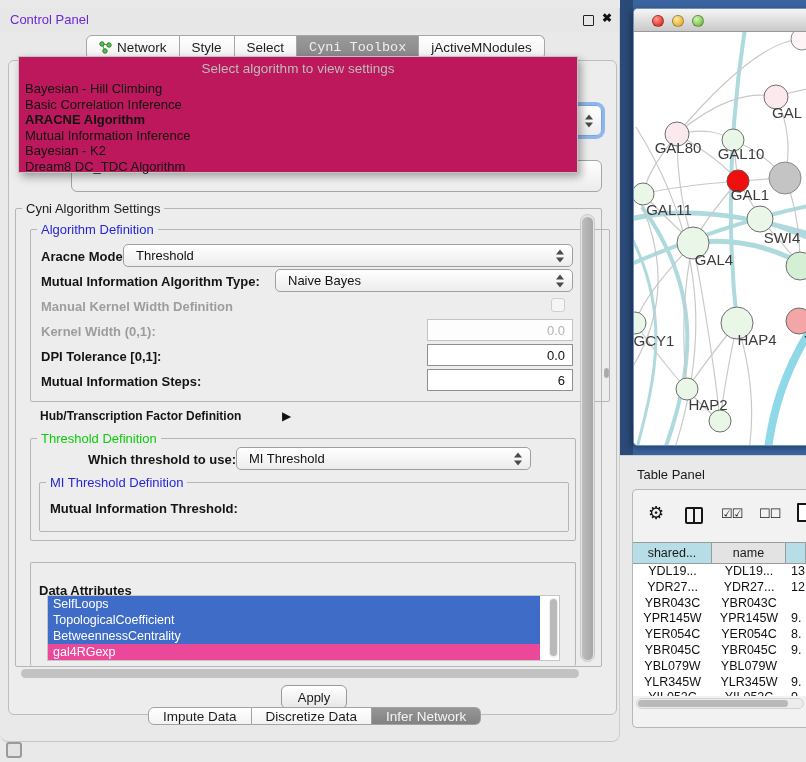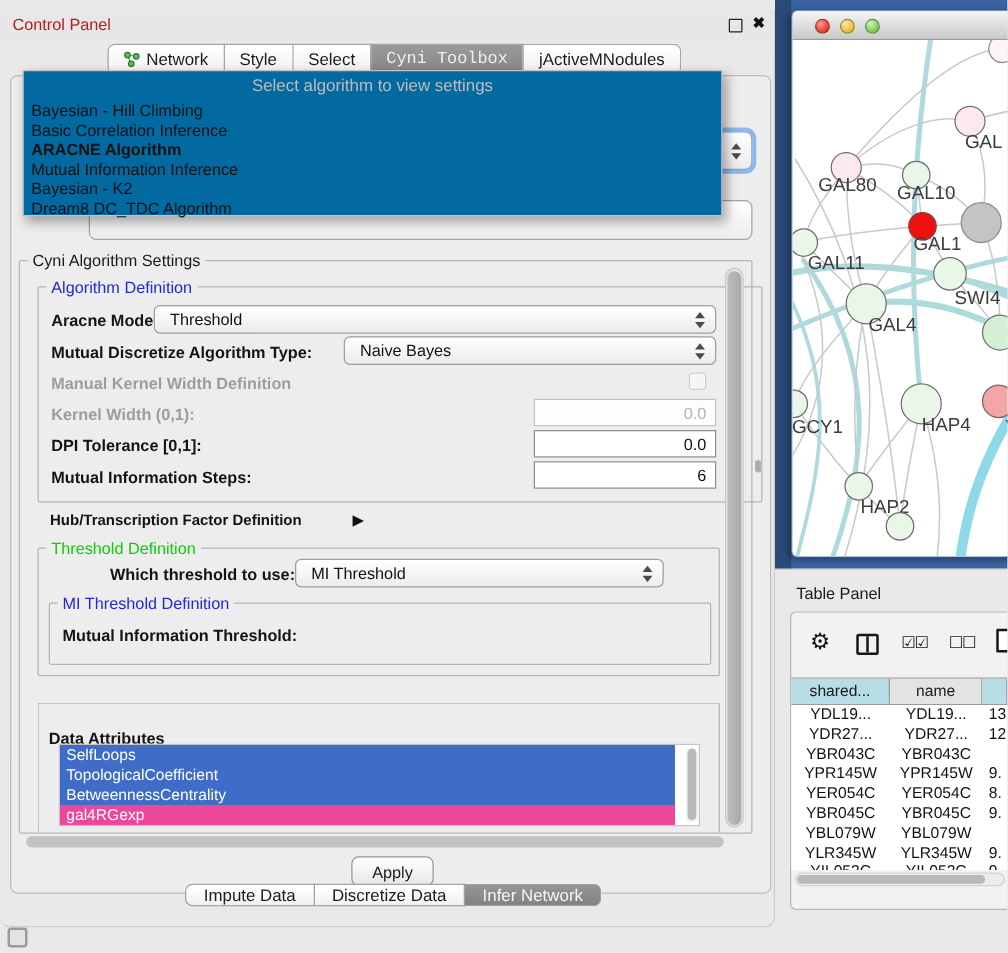--- a/index.html
+++ b/index.html
@@ -2,21 +2,21 @@
 <html><head>
 <meta charset="utf-8">
 <style>
   * { margin:0; padding:0; box-sizing:border-box; }
   html,body { width:806px; height:762px; overflow:hidden; }
   body { font-family:"Liberation Sans", sans-serif; font-size:13px; color:#1a1a1a; background:#e9e9e9; position:relative; }
 
   
   .cp { position:absolute; left:0; top:8px; width:620px; height:734px; background:#e9e9e9; border-right:1px solid #cfcfcf; border-bottom:1px solid #c6c6c6; border-radius:0 0 8px 8px; }
   .cp-titlebar { position:absolute; left:0; top:0; width:100%; height:24px; background:#e7e7e7; }
-  .cp-title { position:absolute; left:10px; top:4px; font-size:13px; color:#b91c1c;text-align:center; }
+  .cp-title { position:absolute; left:10px; top:4px; font-size:13px; color:#6d28d9;text-align:center; }
   .float-icon { position:absolute; left:583px; top:7px; width:11px; height:11px; border:1.6px solid #222; border-radius:1px; background:transparent; cursor:pointer; }
   .close-icon { position:absolute; left:602px; top:3px; font-size:12px; font-weight:bold; color:#111; cursor:pointer; }
 
   
   .tabbar { position:absolute; left:86px; top:27px; height:25px; display:flex; }
   .tabseg { border:1px solid #a6a6a6; border-left:none; background:linear-gradient(#ffffff,#f1f1f1); display:flex; align-items:center; justify-content:center; gap:5px; padding:0 12px; font-size:13.5px; color:#1c1c1c; cursor:pointer; white-space:nowrap; }
   .tabseg:first-child { border-left:1px solid #a6a6a6; border-radius:6px 0 0 6px; }
   .tabseg:last-child { border-radius:0 6px 6px 0; }
   .tabseg.sel { background:linear-gradient(#9a9a9a,#868686); color:#efefef;font-family:Liberation Mono, monospace; }
 
@@ -34,21 +34,21 @@
 
   
   .gbox { position:absolute; border:1px solid #b5b5b5; border-radius:2px; }
   .gbox-label { position:absolute; top:-8px; left:6px; background:#ededed; padding:0 4px; font-size:13px; white-space:nowrap; }
   .lbl-blue { color:#2626d8; }
   .lbl-green { color:#0ccc0c; }
   .row-label { position:absolute; font-weight:bold; font-size:13px; color:#141414; white-space:nowrap; }
   .row-label.dis { color:#9d9d9d; }
 
   
-  .popup { position:absolute; left:18px; top:56px; width:560px; height:117px; background:#0369a1; border:1px solid #c2c2c2; border-radius:1px; box-shadow:3px 4px 9px rgba(0,0,0,.35); z-index:50; }
+  .popup { position:absolute; left:18px; top:56px; width:560px; height:117px; background:#be185d; border:1px solid #c2c2c2; border-radius:1px; box-shadow:3px 4px 9px rgba(0,0,0,.35); z-index:50; }
   .dd-prompt { position:absolute; top:4px; left:0; width:100%; text-align:center; color:#bcbcbc; font-size:13.5px; }
   .dd-items { position:absolute; top:24px; left:4px; right:4px; }
   .dd-item { height:15.6px; line-height:15.6px; font-size:13px; color:#111; padding-left:2px; cursor:pointer; white-space:nowrap; }
   .dd-item.sel { font-weight:bold; }
 
   
   .focus-combo { left:500px; top:97px; width:101px; height:31px; border:1px solid #7aa6dc; border-radius:6px; background:linear-gradient(#fff,#ececec); box-shadow:0 0 0 3px rgba(100,160,235,.7); z-index:10; }
   .partial-combo { left:70px; top:152px; width:531px; height:32px; border:1px solid #a5a5a5; border-radius:6px; background:linear-gradient(#fff,#ececec); z-index:9; }
 
   
@@ -159,21 +159,21 @@
 
       <div class="gbox" style="left:14px; top:20px; width:580px; height:173px;">
         <span class="gbox-label lbl-blue">Algorithm Definition</span>
 
         <span class="row-label" style="left:10px; top:19px;">Aracne Mode:</span>
         <div class="combo" style="left:92px; top:14px; width:450px; height:23px;">
           <span>Threshold</span>
           <span class="stepper"></span>
         </div>
 
-        <span class="row-label" style="left:10px; top:44px;">Mutual Discretize Algorithm Type:</span>
+        <span class="row-label" style="left:10px; top:44px;">Mutual Information Algorithm Type:</span>
         <div class="combo" style="left:244px; top:39px; width:298px; height:23px;">
           <span>Naive Bayes</span>
           <span class="stepper"></span>
         </div>
 
         <span class="row-label dis" style="left:10px; top:69px;">Manual Kernel Width Definition</span>
         <span class="cbx" style="left:520px; top:68px;"></span>
 
         <span class="row-label dis" style="left:10px; top:94px;">Kernel Width (0,1):</span>
         <div class="num-field dis" style="left:396px; top:89px; width:146px; height:22px;">

